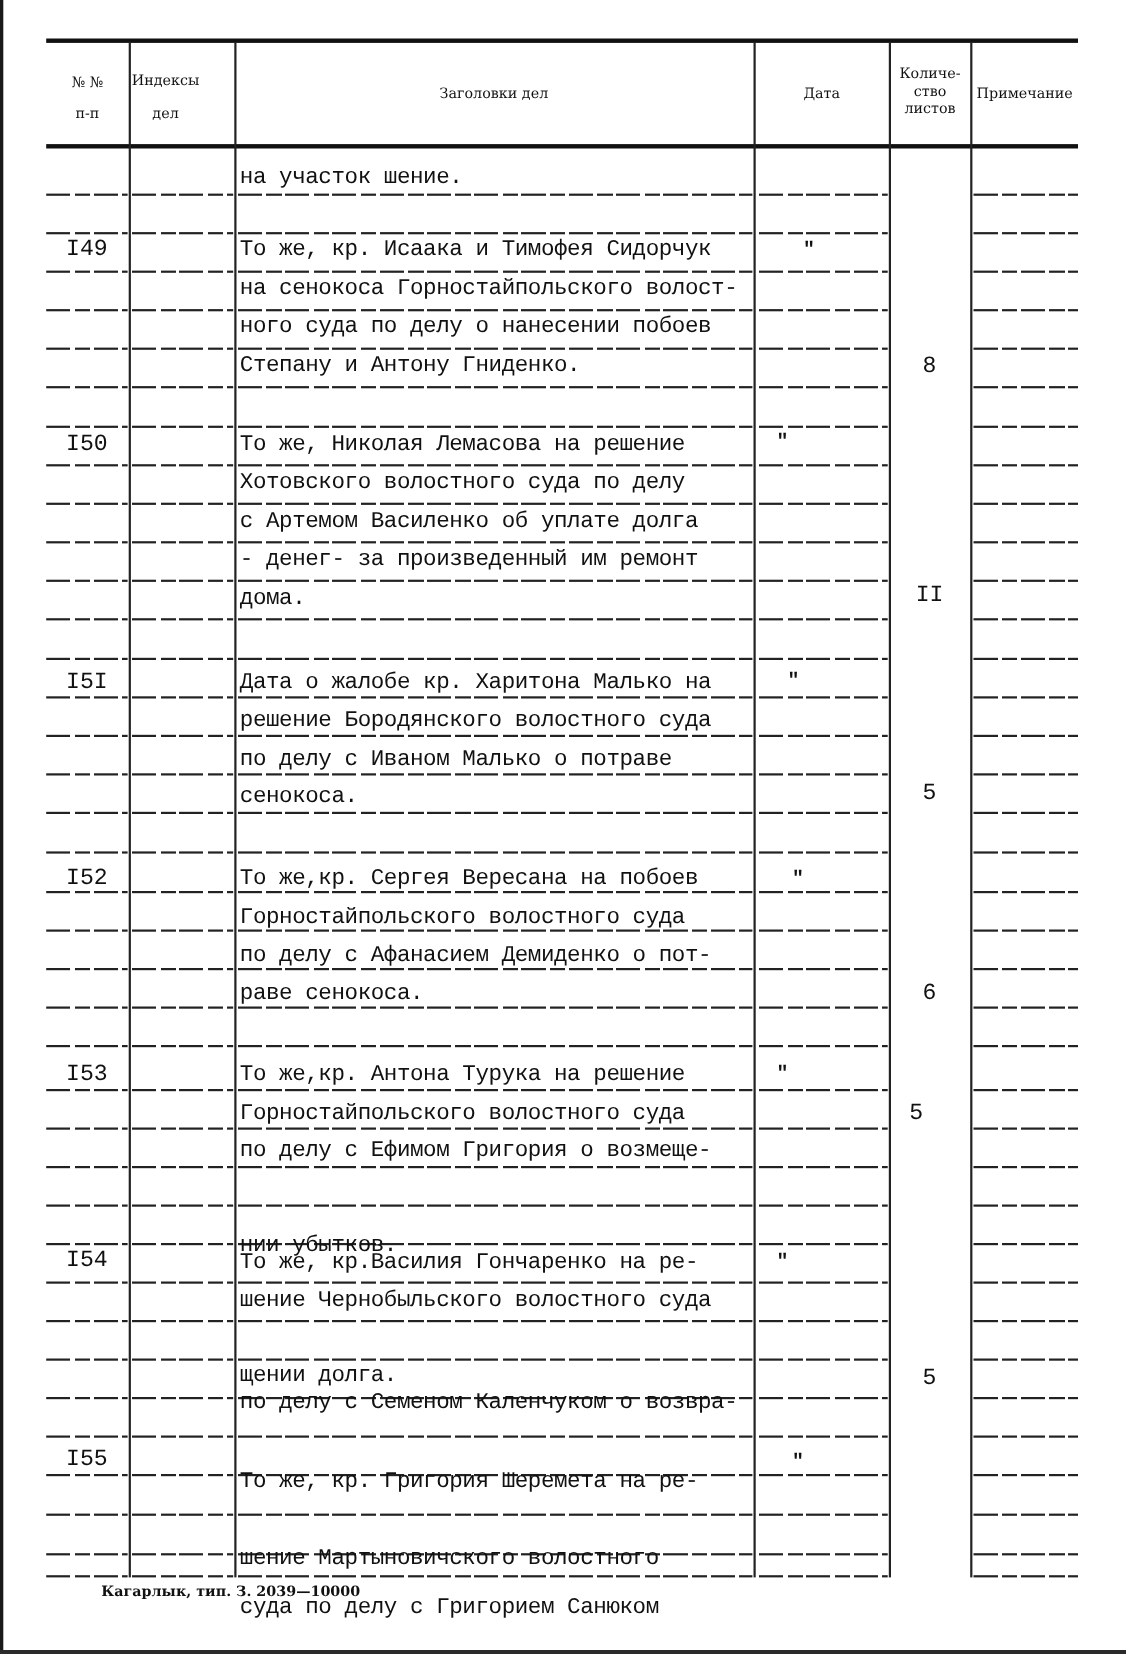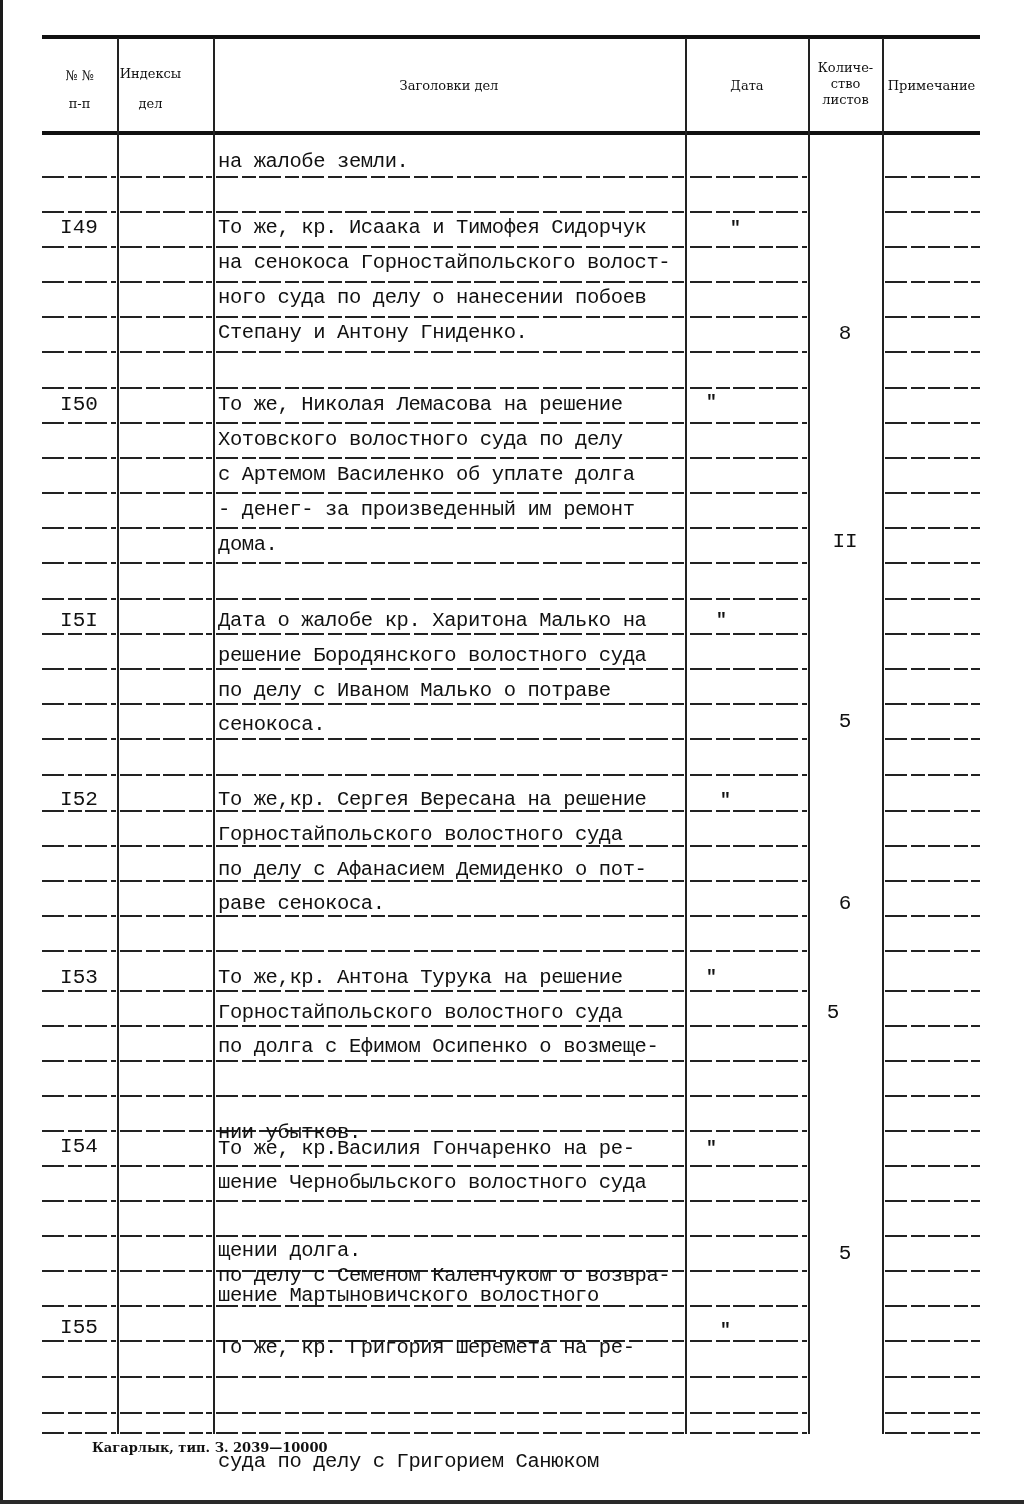--- a/index.html
+++ b/index.html
@@ -232,21 +232,21 @@
     <div class="rowline" style="left: 216px; top: 1412px; width: 468px;"></div>
     <div class="rowline" style="left: 690px; top: 1412px; width: 117px;"></div>
     <div class="rowline" style="left: 885px; top: 1412px; width: 95px;"></div>
     <div class="rowline" style="left: 42px; top: 1432px; width: 74px;"></div>
     <div class="rowline" style="left: 120px; top: 1432px; width: 92px;"></div>
     <div class="rowline" style="left: 216px; top: 1432px; width: 468px;"></div>
     <div class="rowline" style="left: 690px; top: 1432px; width: 117px;"></div>
     <div class="rowline" style="left: 885px; top: 1432px; width: 95px;"></div>
   </div>
 
-<div class="line" style="top:150px">на жалобе земли.</div>
+<div class="line" style="top:150px">на участок шение.</div>
 
 <div class="num" style="top:216px">I49</div>
 <div class="line" style="top:216px">То же, кр. Исаака и Тимофея Сидорчук</div>
 <div class="line" style="top:251px">на сенокоса Горностайпольского волост-</div>
 <div class="line" style="top:286px">ного суда по делу о нанесении побоев</div>
 <div class="line" style="top:321px">Степану и Антону Гниденко.</div>
 <div class="ditto" style="top:218px;left:730px">"</div>
 <div class="sheets" style="top:322px">8</div>
 
 <div class="num" style="top:393px">I50</div>
@@ -260,42 +260,42 @@
 
 <div class="num" style="top:609px">I5I</div>
 <div class="line" style="top:609px">Дата о жалобе кр. Харитона Малько на</div>
 <div class="line" style="top:644px">решение Бородянского волостного суда</div>
 <div class="line" style="top:679px">по делу с Иваном Малько о потраве</div>
 <div class="line" style="top:713px">сенокоса.</div>
 <div class="ditto" style="top:610px;left:716px">"</div>
 <div class="sheets" style="top:710px">5</div>
 
 <div class="num" style="top:788px">I52</div>
-<div class="line" style="top:788px">То же,кр. Сергея Вересана на решение</div>
+<div class="line" style="top:788px">То же,кр. Сергея Вересана на побоев</div>
 <div class="line" style="top:823px">Горностайпольского волостного суда</div>
 <div class="line" style="top:858px">по делу с Афанасием Демиденко о пот-</div>
 <div class="line" style="top:892px">раве сенокоса.</div>
 <div class="ditto" style="top:790px;left:720px">"</div>
 <div class="sheets" style="top:892px">6</div>
 
 <div class="num" style="top:966px">I53</div>
 <div class="line" style="top:966px">То же,кр. Антона Турука на решение</div>
 <div class="line" style="top:1001px">Горностайпольского волостного суда</div>
-<div class="line" style="top:1035px">по долга с Ефимом Осипенко о возмеще-</div>
+<div class="line" style="top:1035px">по делу с Ефимом Григория о возмеще-</div>
 <div class="line" style="top:1121px">нии убытков.</div>
 <div class="ditto" style="top:967px">"</div>
 <div class="sheets" style="top:1001px;left:800px">5</div>
 
 <div class="num" style="top:1135px">I54</div>
 <div class="line" style="top:1137px">То же, кр.Василия Гончаренко на ре-</div>
 <div class="line" style="top:1171px">шение Чернобыльского волостного суда</div>
 <div class="line" style="top:1264px">по делу с Семеном Каленчуком о возвра-</div>
 <div class="line" style="top:1239px">щении долга.</div>
 <div class="ditto" style="top:1138px">"</div>
 <div class="sheets" style="top:1242px">5</div>
 
 <div class="num" style="top:1316px">I55</div>
 <div class="line" style="top:1336px">То же, кр. Григория Шеремета на ре-</div>
-<div class="line" style="top:1284px">шение Мартыновичского волостного</div>
+<div class="line" style="top:1406px">шение Мартыновичского волостного</div>
 <div class="line" style="top:1450px">суда по делу с Григорием Санюком</div>
 <div class="ditto" style="top:1320px;left:720px">"</div>
 
 <div class="footer">Кагарлык, тип. З. 2039—10000</div>
 
 </body></html>

